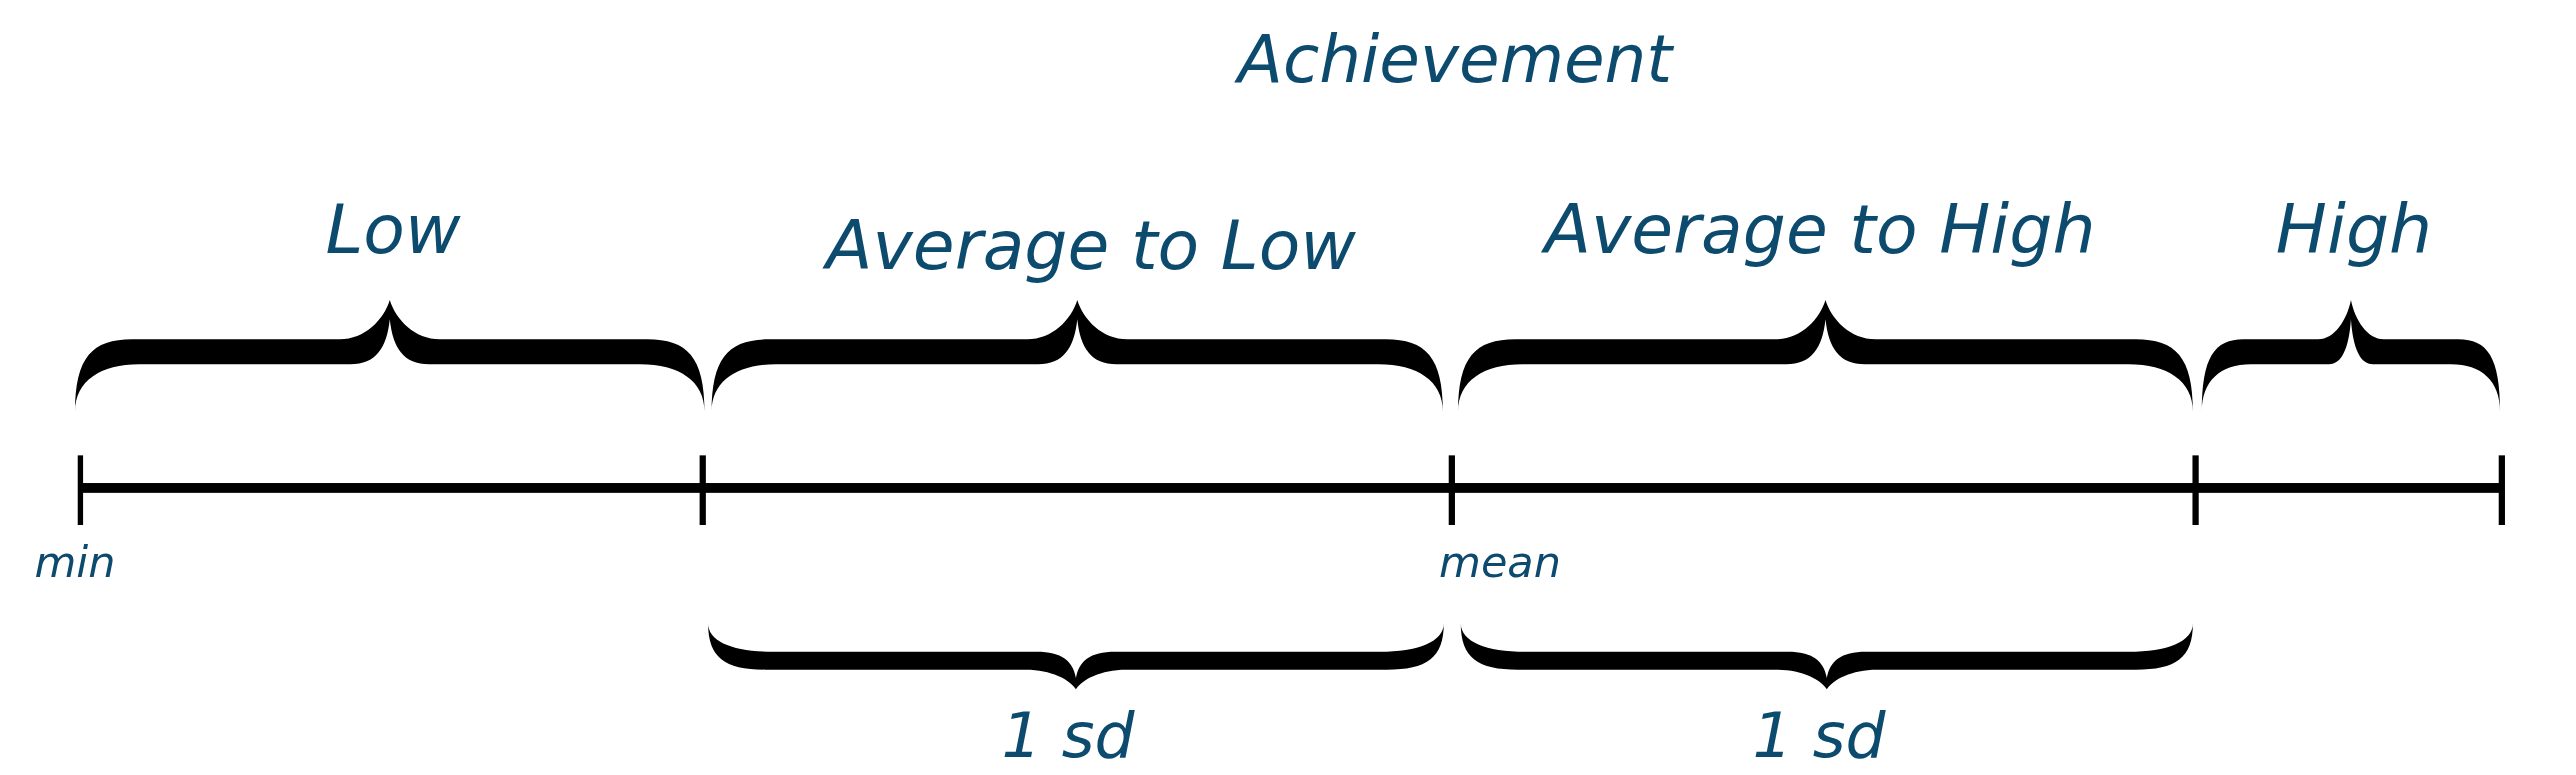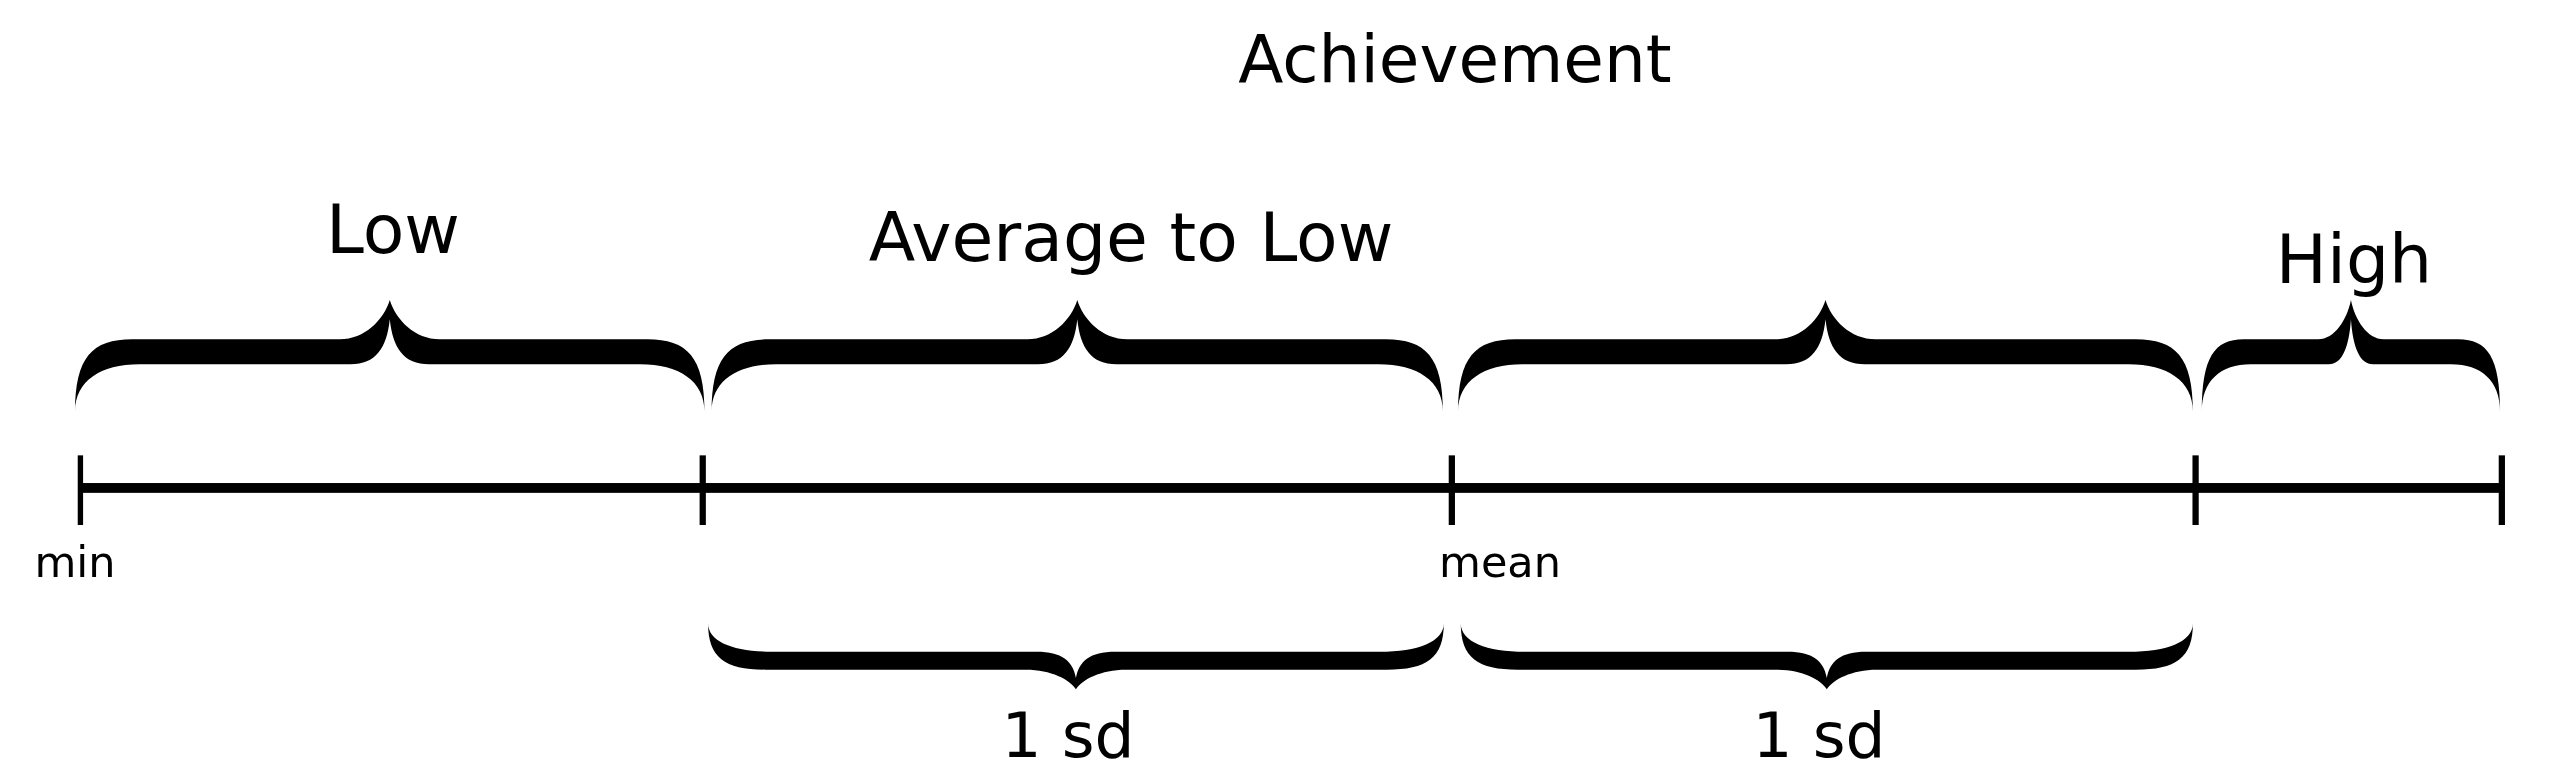--- a/index.html
+++ b/index.html
@@ -14,21 +14,22 @@
     background: #ffffff;
     font-family: "DejaVu Sans", "Liberation Sans", sans-serif;
     color: #000000;
     overflow: hidden;
   }
   .txt {
     position: absolute;
     white-space: nowrap;
     transform: translateX(-50%);
     line-height: 1;
-    color: #000000;
+    color: #0c4a6e;
+    font-style: italic;
   }
   .title {
     font-size: 66px;
   }
   .region-label {
     font-size: 68px;
   }
   .axis-label {
     font-size: 43px;
   }
@@ -61,22 +62,23 @@
       <rect x="783.5" y="510" width="7" height="78"></rect>
       <rect x="1622.5" y="510" width="7" height="78"></rect>
       <rect x="2455.5" y="510" width="7" height="78"></rect>
       <rect x="2798.5" y="510" width="7" height="78"></rect>
     </g>
   </svg>
 
   <div class="txt title" style="left:1455px; top:27px;">Achievement</div>
 
   <div class="txt region-label" style="left:393px;  top:196px;">Low</div>
-  <div class="txt region-label" style="left:1091px; top:204px;margin-left:40px;">Average to Low</div>
-  <div class="txt region-label" style="left:2354px; top:196px;margin-top:30px;">High</div>
+  <div class="txt region-label" style="left:1091px; top:212px;">Average to Low</div>
+  <div class="txt region-label" style="left:1820px; top:196px;">Average to High</div>
+  <div class="txt region-label" style="left:2354px; top:196px;">High</div>
 
   <div class="txt axis-label" style="left:75px;   top:541px;">min</div>
   <div class="txt axis-label" style="left:1500px; top:541px;">mean</div>
 
   <div class="txt sd-label" style="left:1068px; top:704px;">1 sd</div>
   <div class="txt sd-label" style="left:1819px; top:704px;">1 sd</div>
 
 </div>
 
 

